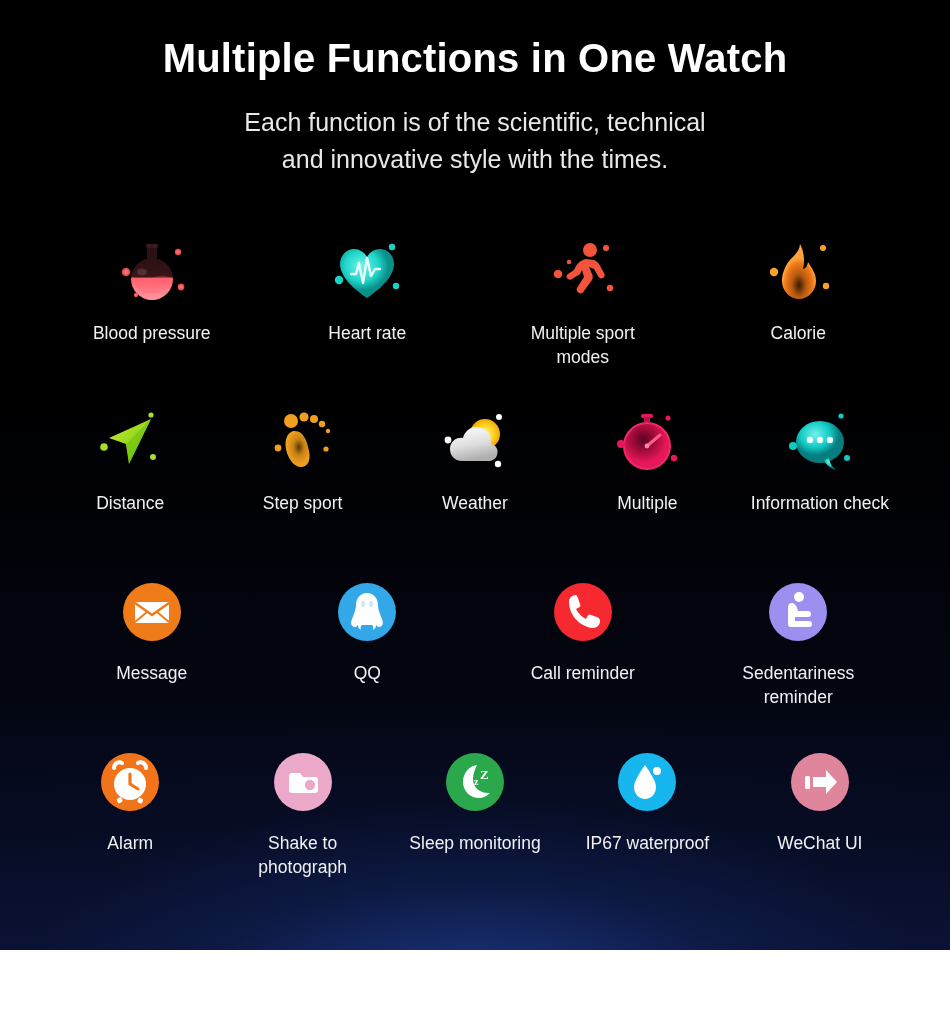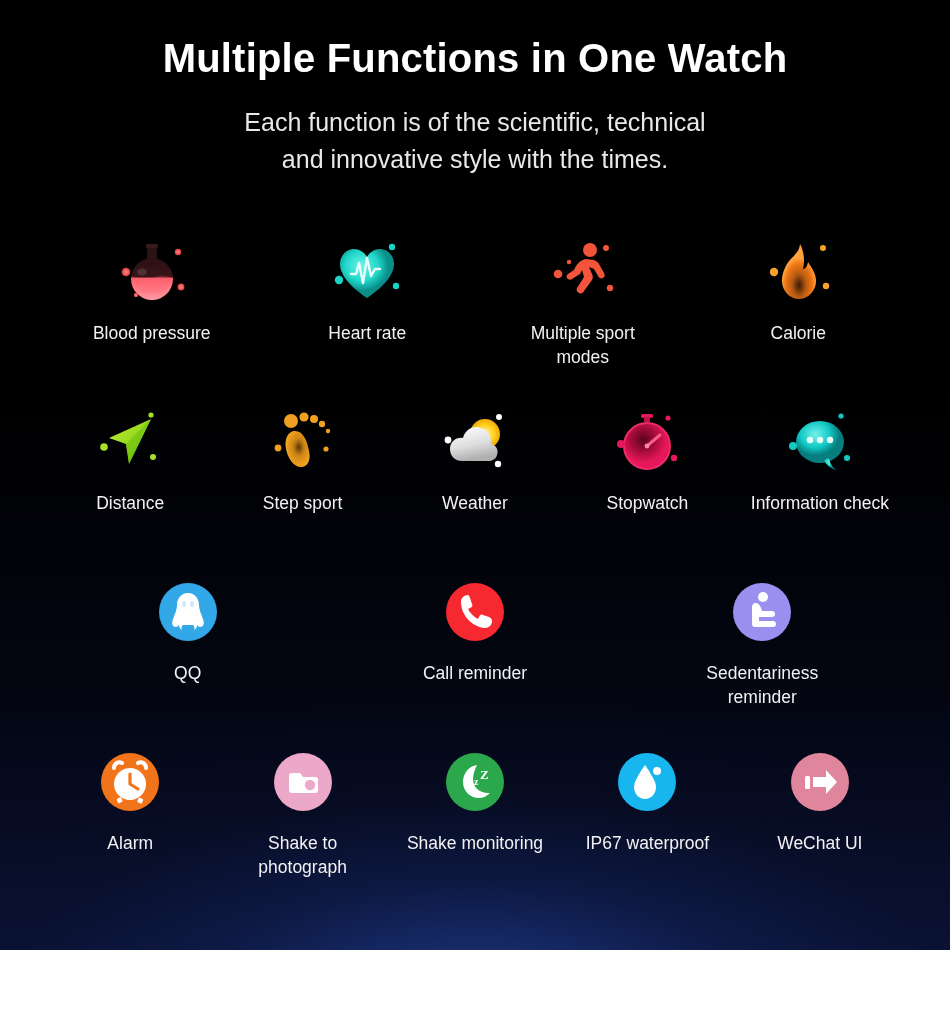--- a/index.html
+++ b/index.html
@@ -269,21 +269,21 @@
               <rect x="34" y="11" width="6" height="5" fill="#c01048"></rect>
               <circle cx="37" cy="40" r="23" fill="url(#swG)"></circle>
               <circle cx="37" cy="40" r="23" fill="none" stroke="#f02a66" stroke-width="2"></circle>
               <path d="M37 40 L50 29" stroke="#ff5c8a" stroke-width="3" stroke-linecap="round"></path>
               <circle cx="37" cy="40" r="2.4" fill="#ff87a8"></circle>
               <circle cx="11" cy="38" r="4" fill="#e6175a"></circle>
               <circle cx="58" cy="12" r="2.6" fill="#e6175a"></circle>
               <circle cx="64" cy="52" r="3.2" fill="#e6175a"></circle>
             </svg>
           </div>
-          <div class="label">Stopwatch</div>
+          <div class="label">Multiple</div>
         </div>
 
         <div class="cell">
           <div class="icon-wrap">
             <svg width="74" height="72" viewBox="0 0 74 72">
               <defs>
                 <radialGradient id="bubG" cx="40%" cy="32%">
                   <stop offset="0%" stop-color="#74f2ec"></stop>
                   <stop offset="62%" stop-color="#12c9c4"></stop>
                   <stop offset="100%" stop-color="#067d7e"></stop>
@@ -299,20 +299,31 @@
               <circle cx="64" cy="52" r="3" fill="#12c9c4"></circle>
             </svg>
           </div>
           <div class="label">Information check</div>
         </div>
       </div>
 
       <div class="row">
 
 
+        <div class="cell">
+          <div class="icon-wrap">
+            <svg width="60" height="60" viewBox="0 0 60 60">
+              <circle cx="30" cy="30" r="29" fill="#ef7c18"></circle>
+              <rect x="13" y="20" width="34" height="21" rx="1.5" fill="#ffffff"></rect>
+              <path d="M13 21 L30 33 L47 21" fill="none" stroke="#ef7c18" stroke-width="2.6"></path>
+              <path d="M13 40 L25 30 M47 40 L35 30" stroke="#ef7c18" stroke-width="2"></path>
+            </svg>
+          </div>
+          <div class="label">Message</div>
+        </div>
 
         <div class="cell">
           <div class="icon-wrap">
             <svg width="60" height="60" viewBox="0 0 60 60">
               <circle cx="30" cy="30" r="29" fill="#32a8e8"></circle>
               <path d="M30 11 C23 11 19 17 19 23 C19 27 17 32 15 37 C13 42 15 45 18 45 C19 45 20 44 21 43 C21 45 22 47 24 48 C23 45 24 43 26 43 L34 43 C36 43 37 45 36 48 C38 47 39 45 39 43 C40 44 41 45 42 45 C45 45 47 42 45 37 C43 32 41 27 41 23 C41 17 37 11 30 11 Z" fill="#ffffff"></path>
               <ellipse cx="26" cy="22" rx="2" ry="3" fill="#32a8e8" opacity="0.25"></ellipse>
               <ellipse cx="34" cy="22" rx="2" ry="3" fill="#32a8e8" opacity="0.25"></ellipse>
             </svg>
           </div>
@@ -371,21 +382,21 @@
 
         <div class="cell">
           <div class="icon-wrap">
             <svg width="60" height="60" viewBox="0 0 60 60">
               <circle cx="30" cy="30" r="29" fill="#2ca84c"></circle>
               <path d="M32 13 C24 14 18 21 18 30 C18 39 25 46 34 46 C38 46 42 44 45 41 C36 42 28 36 28 27 C28 22 30 17 32 13 Z" fill="#ffffff"></path>
               <text x="35" y="27" font-family="'Liberation Serif', serif" font-size="13" font-weight="700" fill="#ffffff">Z</text>
               <text x="29" y="33" font-family="'Liberation Serif', serif" font-size="10" font-weight="700" fill="#ffffff">z</text>
             </svg>
           </div>
-          <div class="label">Shake monitoring</div>
+          <div class="label">Sleep monitoring</div>
         </div>
 
         <div class="cell">
           <div class="icon-wrap">
             <svg width="60" height="60" viewBox="0 0 60 60">
               <circle cx="30" cy="30" r="29" fill="#17b6ee"></circle>
               <path d="M28 13 C28 13 17 28 17 35 C17 42 22 47 28 47 C34 47 39 42 39 35 C39 28 28 13 28 13 Z" fill="#ffffff"></path>
               <circle cx="40" cy="19" r="4" fill="#ffffff"></circle>
             </svg>
           </div>

